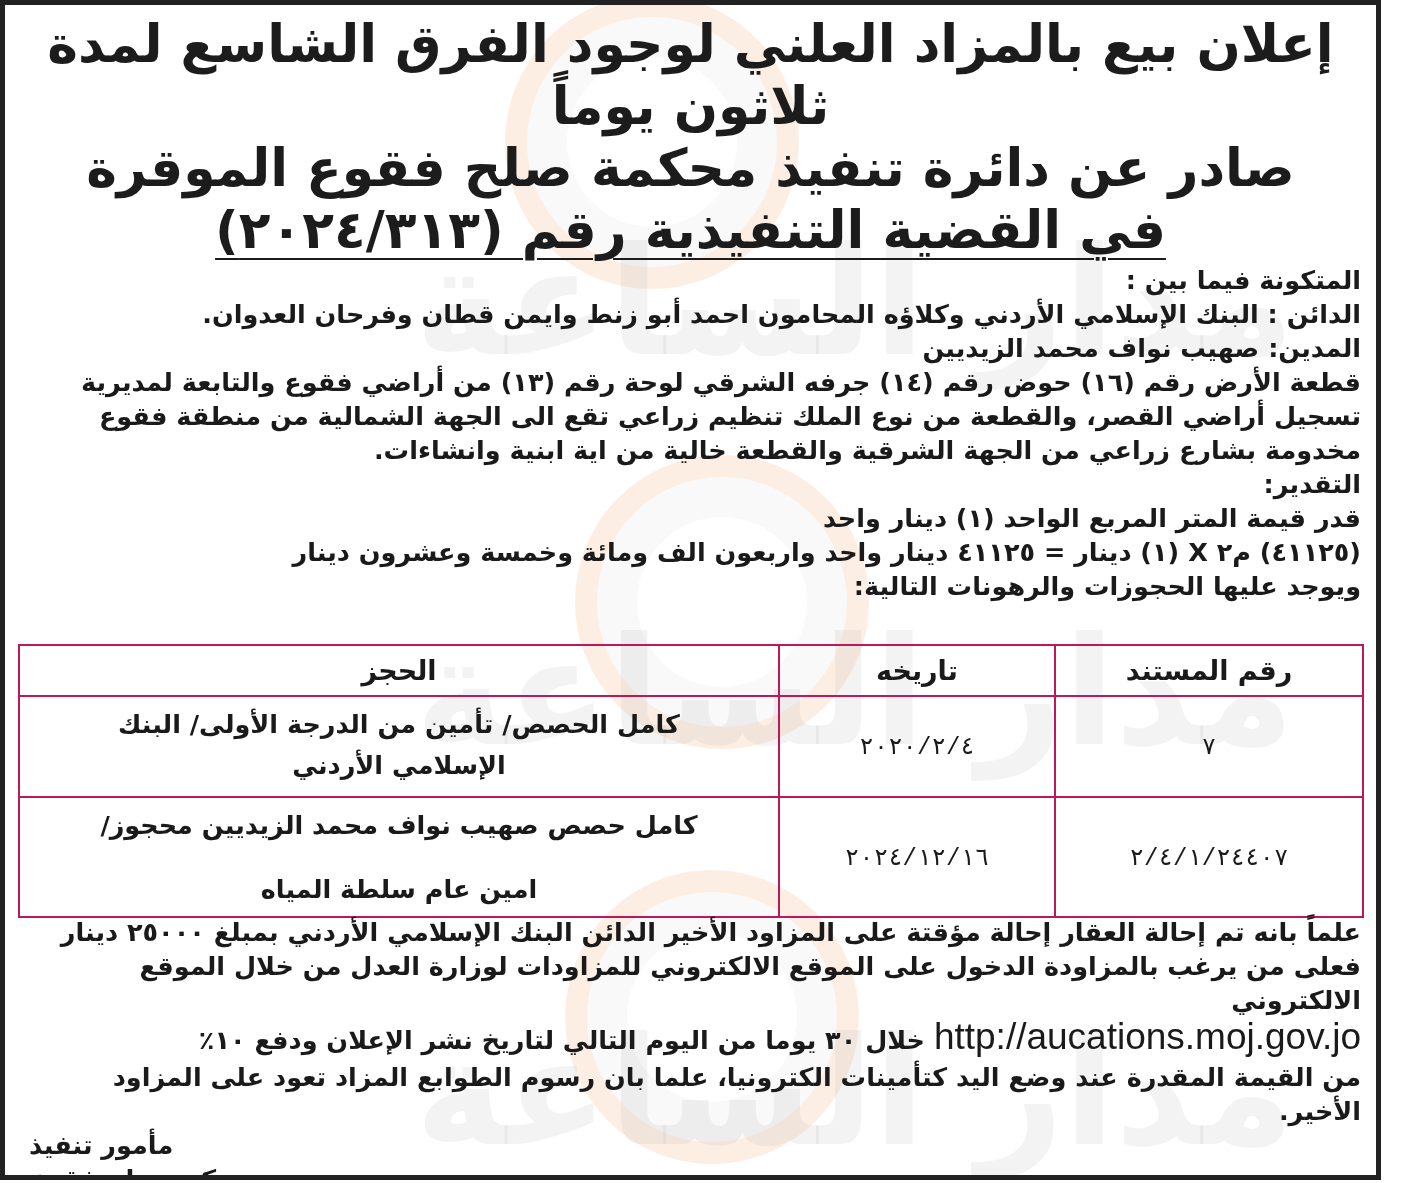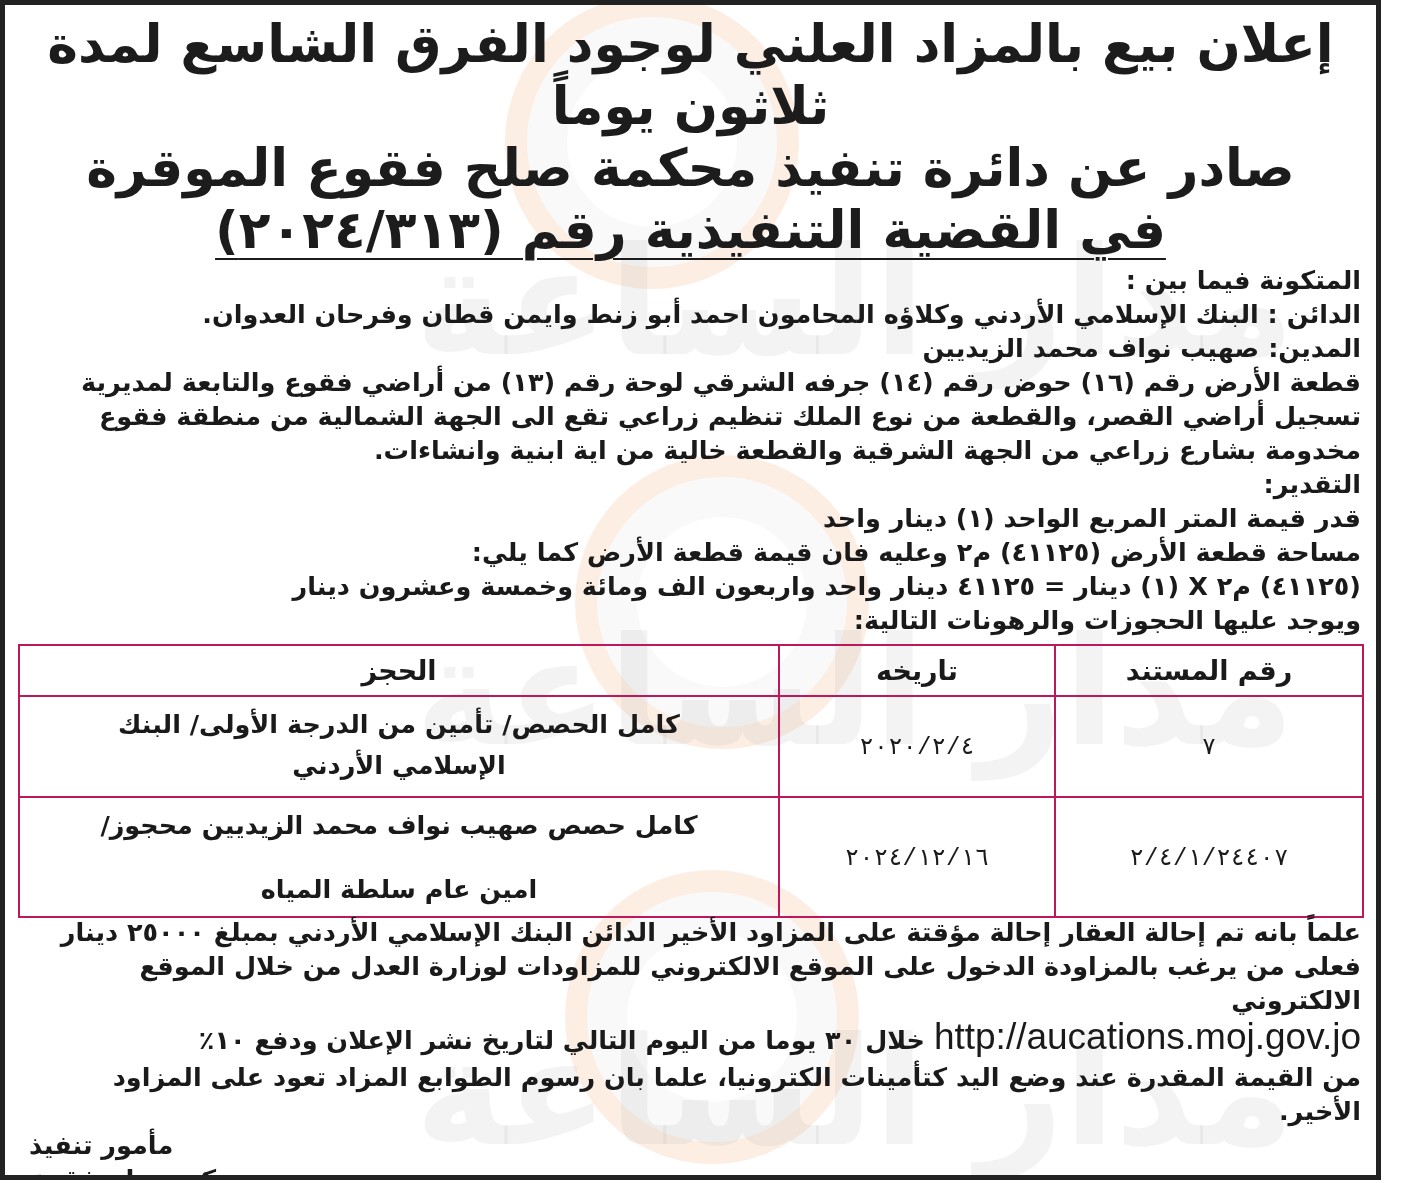--- a/index.html
+++ b/index.html
@@ -50,21 +50,20 @@
     <p class="para first">المتكونة فيما بين :</p>
     <p class="para">الدائن : البنك الإسلامي الأردني وكلاؤه المحامون احمد أبو زنط وايمن قطان وفرحان العدوان.</p>
     <p class="para">المدين: صهيب نواف محمد الزيديين</p>
 
     <p class="para">قطعة الأرض رقم (١٦) حوض رقم (١٤) جرفه الشرقي لوحة رقم (١٣) من أراضي فقوع والتابعة لمديرية</p>
     <p class="para">تسجيل أراضي القصر، والقطعة من نوع الملك تنظيم زراعي تقع الى الجهة الشمالية من منطقة فقوع</p>
     <p class="para">مخدومة بشارع زراعي من الجهة الشرقية والقطعة خالية من اية ابنية وانشاءات.</p>
 
     <p class="para">التقدير:</p>
     <p class="para">قدر قيمة المتر المربع الواحد (١) دينار واحد</p>
-    <p class="para">مساحة قطعة الأرض (٤١١٢٥) م٢ وعليه فان قيمة قطعة الأرض كما يلي:</p>
     <p class="para">(٤١١٢٥) م٢ X (١) دينار = ٤١١٢٥ دينار واحد واربعون الف ومائة وخمسة وعشرون دينار</p>
     <p class="para">ويوجد عليها الحجوزات والرهونات التالية:</p>
   </div>
 
   <table class="liens">
     <colgroup>
       <col style="width:308px">
       <col style="width:276px">
       <col>
     </colgroup>

